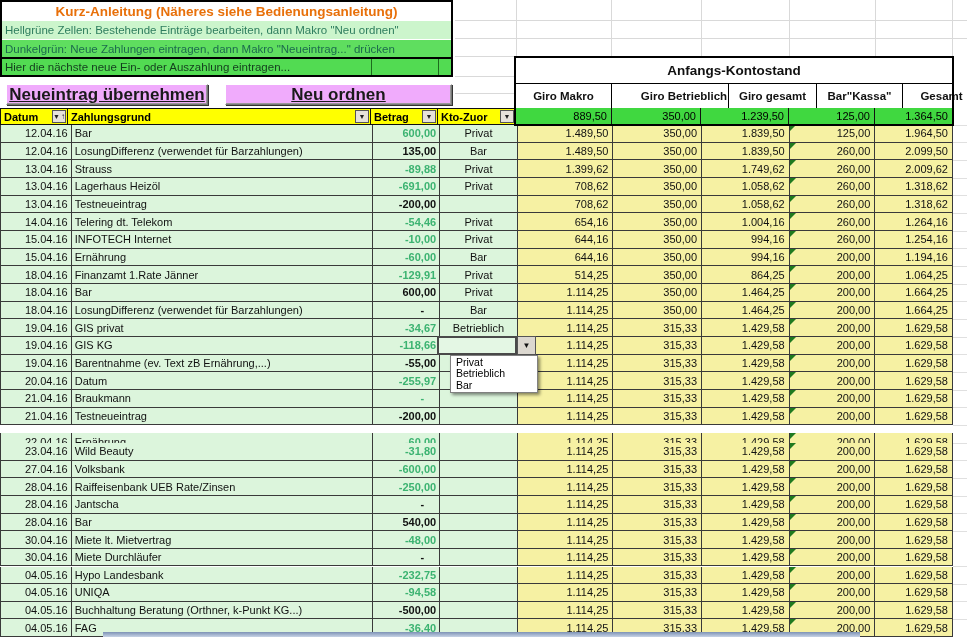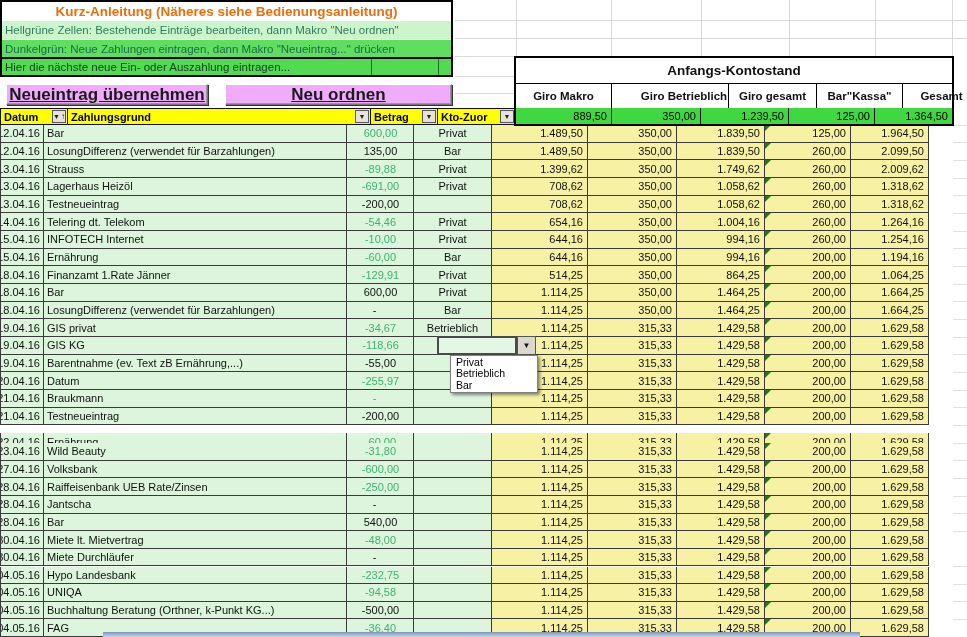--- a/index.html
+++ b/index.html
@@ -89,23 +89,23 @@
     font-size:11px;color:#000;display:flex;align-items:center;justify-content:flex-end;
     padding-right:4px;
   }
   
   .row{position:absolute;left:0;width:953px;height:17.66px;display:flex;}
   .cell{
     box-sizing:border-box;border-right:1px solid #3a3a3a;border-bottom:1px solid #3a3a3a;
     font-size:11px;color:#111;display:flex;align-items:center;
     white-space:nowrap;overflow:hidden;background:#dcf5dc;position:relative;
   }
-  .c0{width:44px;justify-content:flex-end;padding-right:3px;border-left:1px solid #3a3a3a;}
+  .c0{width:72px;justify-content:flex-end;padding-right:3px;border-left:1px solid #3a3a3a;}
   .c1{width:303px;padding-left:3px;}
-  .c2{width:67px;justify-content:center;padding:0 3px 0 4px;}
+  .c2{width:67px;justify-content:flex-end;padding:0 3px 0 4px;font-weight:bold;}
   .c3{width:78px;justify-content:center;}
   .c4{width:96px;}
   .c5{width:89px;}
   .c6{width:88px;}
   .c7{width:86px;}
   .c8{width:78px;}
   .ycell{background:#f6f1a3;justify-content:flex-end;padding-right:4px;}
   .amount-green{color:#3cb371;}
   .dash-only{padding-right:12px;}
   .tri{

